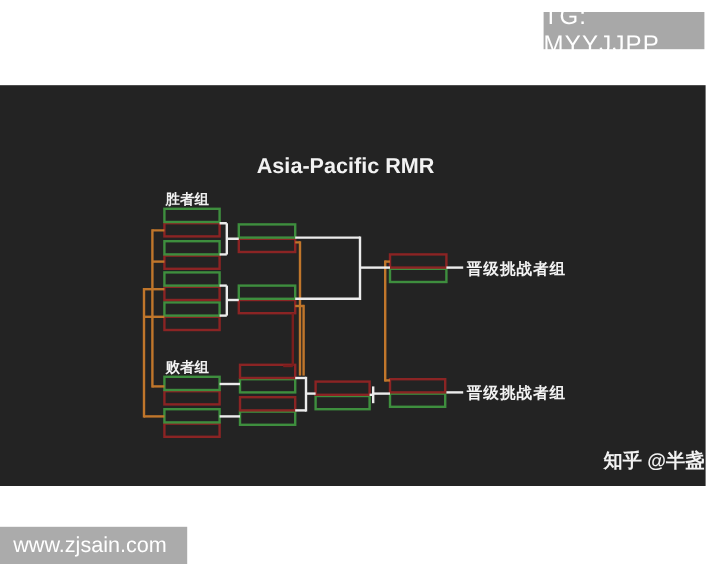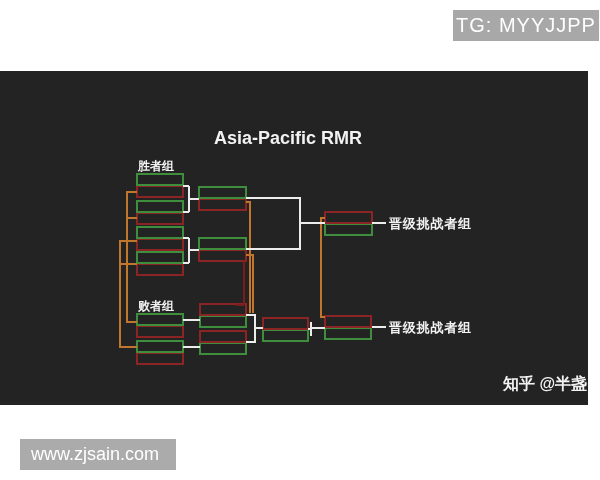--- a/index.html
+++ b/index.html
@@ -1,22 +1,22 @@
 <!DOCTYPE html>
 <html><head>
 <meta charset="utf-8">
 <style>
   html,body{margin:0;padding:0;background:#ffffff;}
   .page{position:relative;width:600px;height:480px;background:#ffffff;overflow:hidden;
         font-family:"Liberation Sans","DejaVu Sans",sans-serif;}
-  .wm-top{position:absolute;left:453px;top:10px;width:146px;height:31px;background:#a8a8a8;
+  .wm-top{position:absolute;left:453px;top:10px;width:134px;height:31px;background:#a8a8a8;
           color:#ffffff;font-size:20px;display:flex;align-items:center;justify-content:center;
           letter-spacing:1px;}
   .board{position:absolute;left:0;top:71px;width:588px;height:334px;background:#232323;overflow:hidden;}
-  .wm-bottom{position:absolute;left:20px;top:439px;width:156px;height:31px;background:#ababab;
+  .wm-bottom{position:absolute;left:0;top:439px;width:156px;height:31px;background:#ababab;
              color:#ffffff;font-size:18px;display:flex;align-items:center;padding-left:11px;box-sizing:border-box;}
   svg text{fill:#f2f2f2;}
   .title{font-size:18px;font-weight:bold;text-anchor:middle;}
   .signature{font-size:16px;font-weight:bold;text-anchor:end;}
   .grp{font-size:12px;font-weight:bold;}
   .adv{font-size:13px;font-weight:bold;letter-spacing:0.8px;}
 </style>
 </head>
 <body>
 

